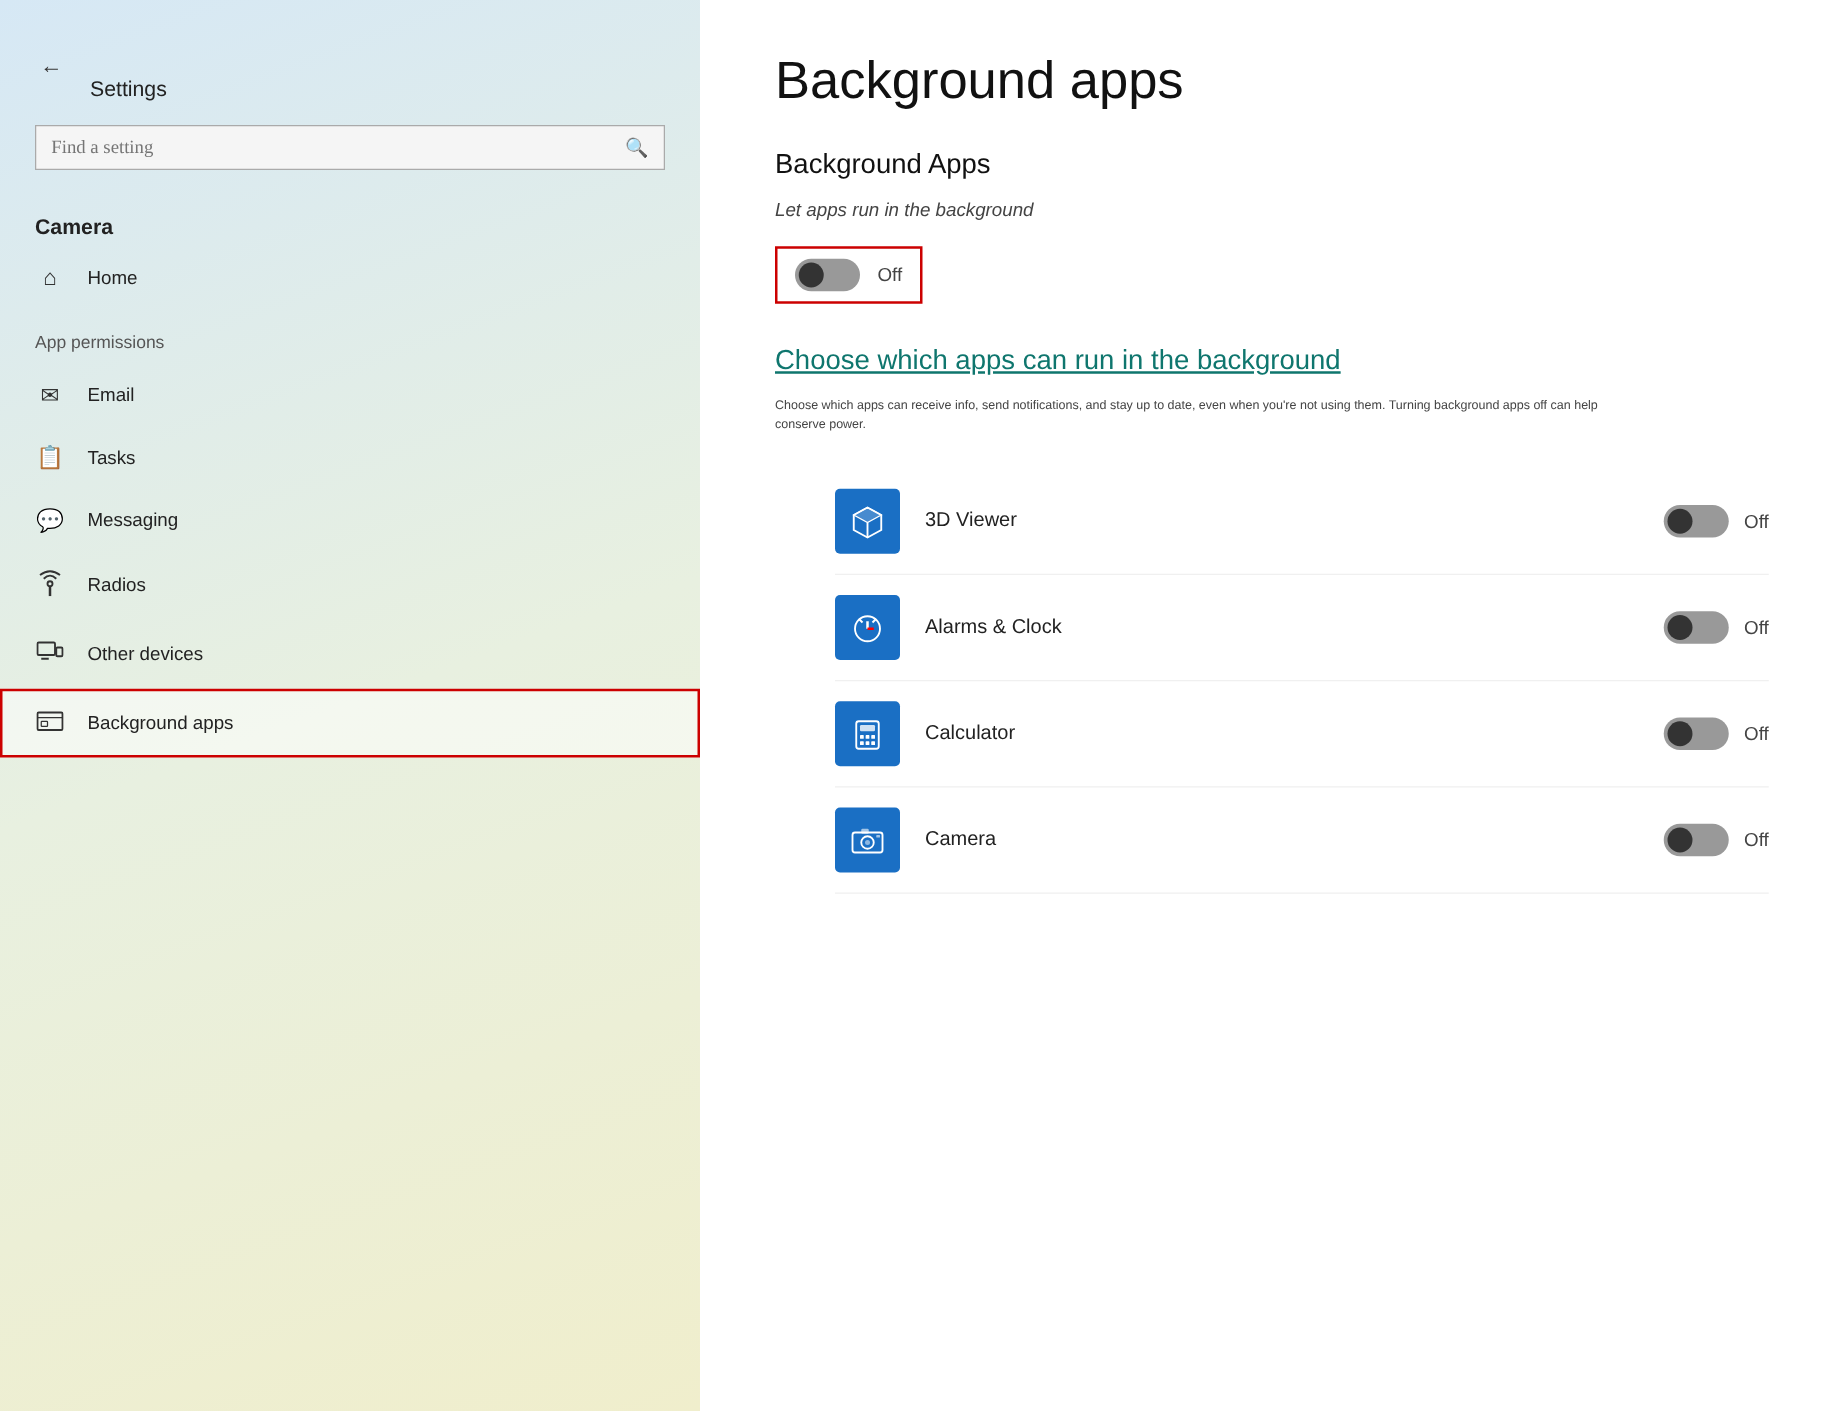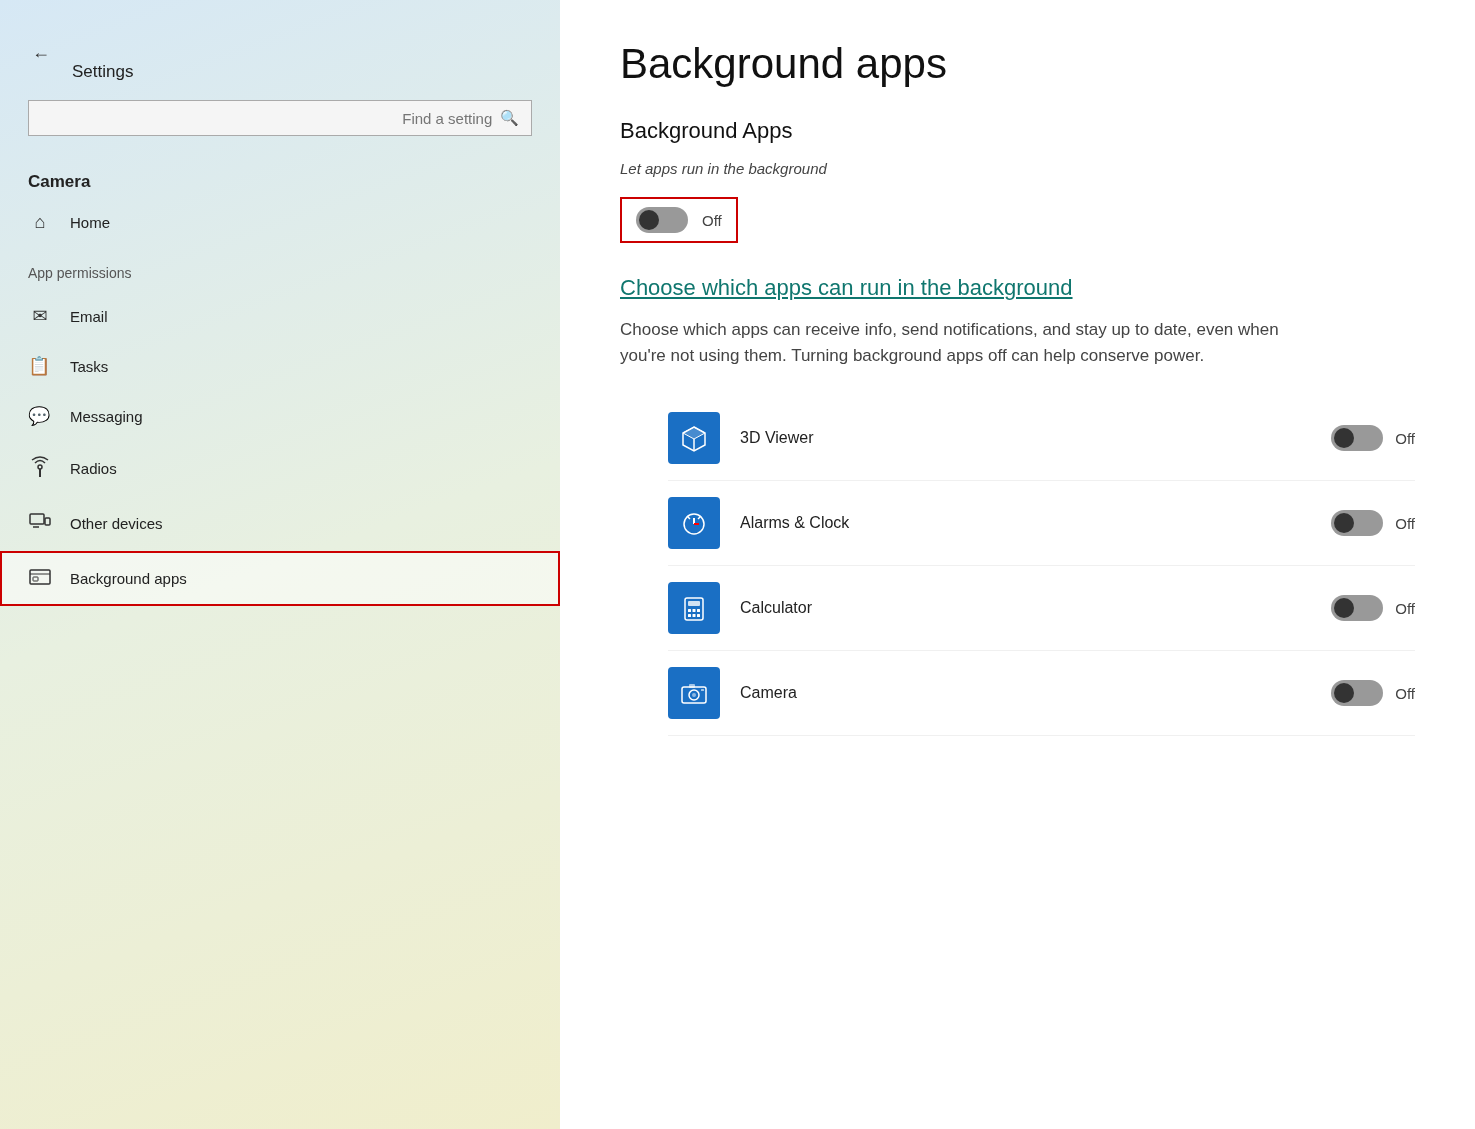--- a/index.html
+++ b/index.html
@@ -56,22 +56,21 @@
       gap: 8px;
     }
 
     .search-input {
       border: none;
       background: transparent;
       font-size: 15px;
       color: #737373;
       outline: none;
       flex: 1;
-      font-family: Liberation Sans, sans-serif;
-      text-align: right;
+      font-family: Liberation Serif, serif;
     }
 
     .search-icon-unicode {
       font-size: 15px;
       color: #555;
     }
 
     .sidebar-category-label {
       font-size: 14px;
       color: #555;
@@ -187,21 +186,21 @@
 
     .choose-title {
       font-size: 22px;
       font-weight: 400;
       color: #0f766e;
       margin-bottom: 16px;
       text-decoration: underline;
     }
 
     .choose-desc {
-      font-size: 17px;
+      font-size: 10px;
       color: #444;
       margin-bottom: 28px;
       line-height: 1.5;
       max-width: 700px;
     }
 
     .app-list {
       display: flex;
       flex-direction: column;
       gap: 0;

